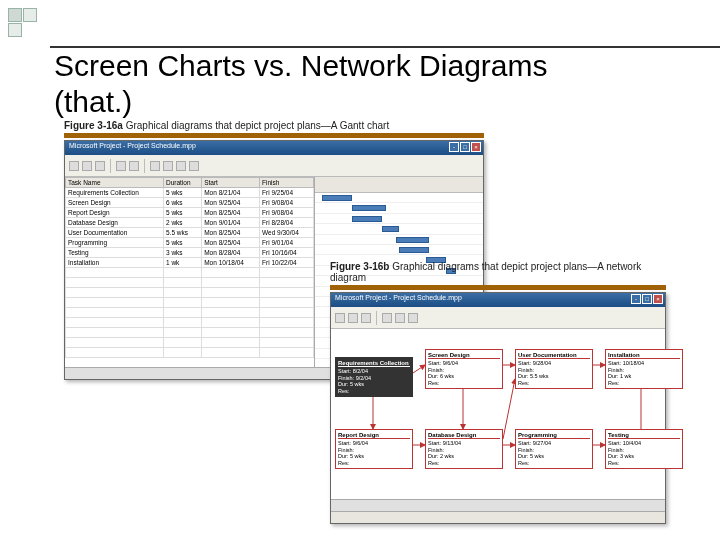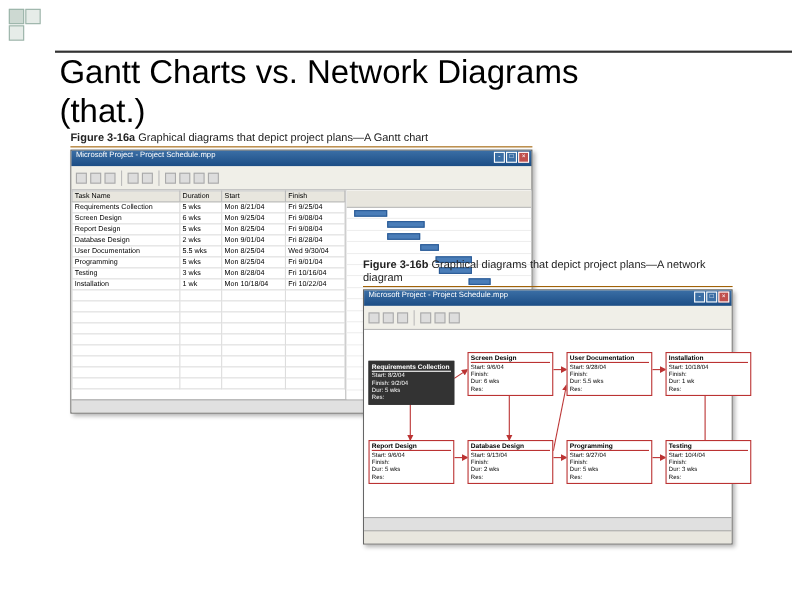--- a/index.html
+++ b/index.html
@@ -44,29 +44,29 @@
     line-height: 1.2;
   }
   .fig-a {
     position: absolute;
     top: 120px;
     left: 64px;
     width: 420px;
   }
   .fig-b {
     position: absolute;
-    top: 236px;
+    top: 261px;
     left: 330px;
     width: 336px;
   }
   .fig-caption {
     font-size: 10px;
     color: #222;
     margin-bottom: 2px;
-    border-bottom: 1px solid #a16207;
+    border-bottom: 5px solid #a16207;
     padding-bottom: 2px;
   }
   .fig-caption b { font-weight: bold; }
   .appwin {
     border: 1px solid #666;
     background: #eceae3;
     box-shadow: 2px 2px 4px rgba(0,0,0,0.3);
   }
   .titlebar {
     height: 14px;
@@ -211,21 +211,21 @@
 </head>
 <body>
 
 <div class="corner-deco">
   <div class="sq a"></div>
     <div class="sq b"></div>
     <div class="sq c"></div>
 </div>
 <div class="underline"></div>
 <div class="slide-title">
-  <div>Gantt Charts vs. Network Diagrams</div>
+  <div>Screen Charts vs. Network Diagrams</div>
   <div>(that.)</div>
 </div>
 
 <div class="fig-a">
   <div class="fig-caption">
     <b>Figure 3-16a</b>
     <span>Graphical diagrams that depict project plans—A Gantt chart</span>
   </div>
   <div class="appwin">
     <div class="titlebar">

